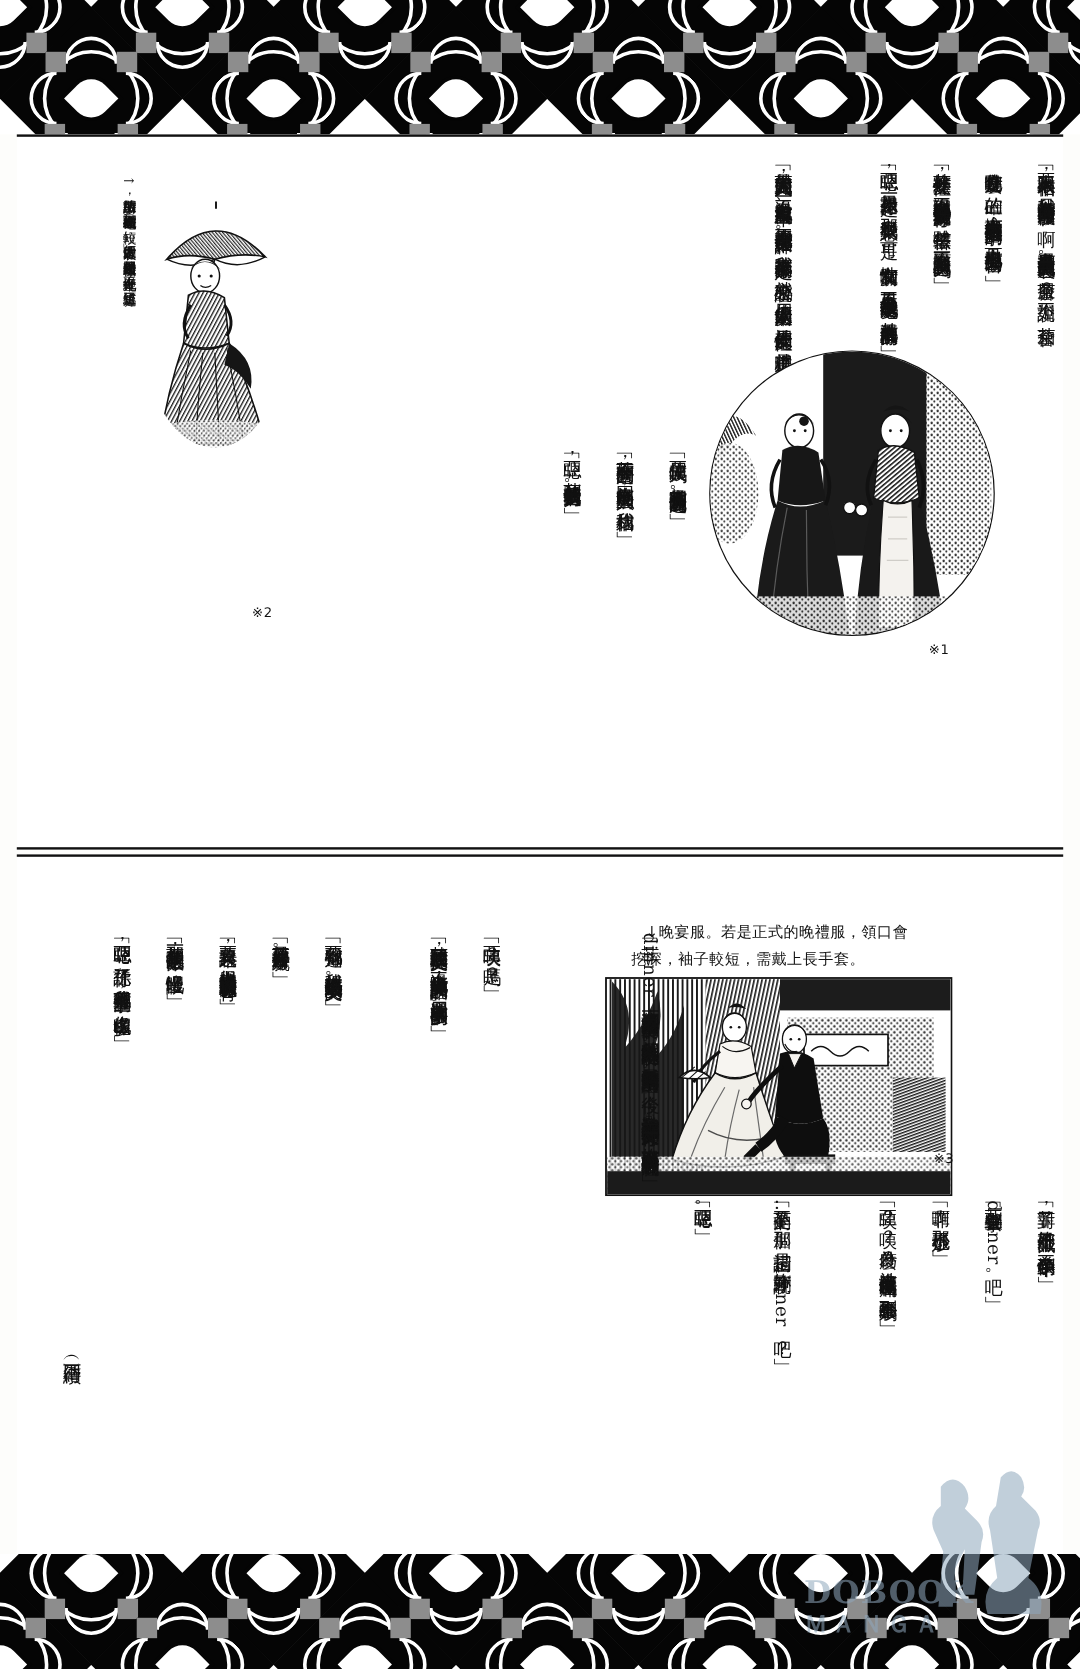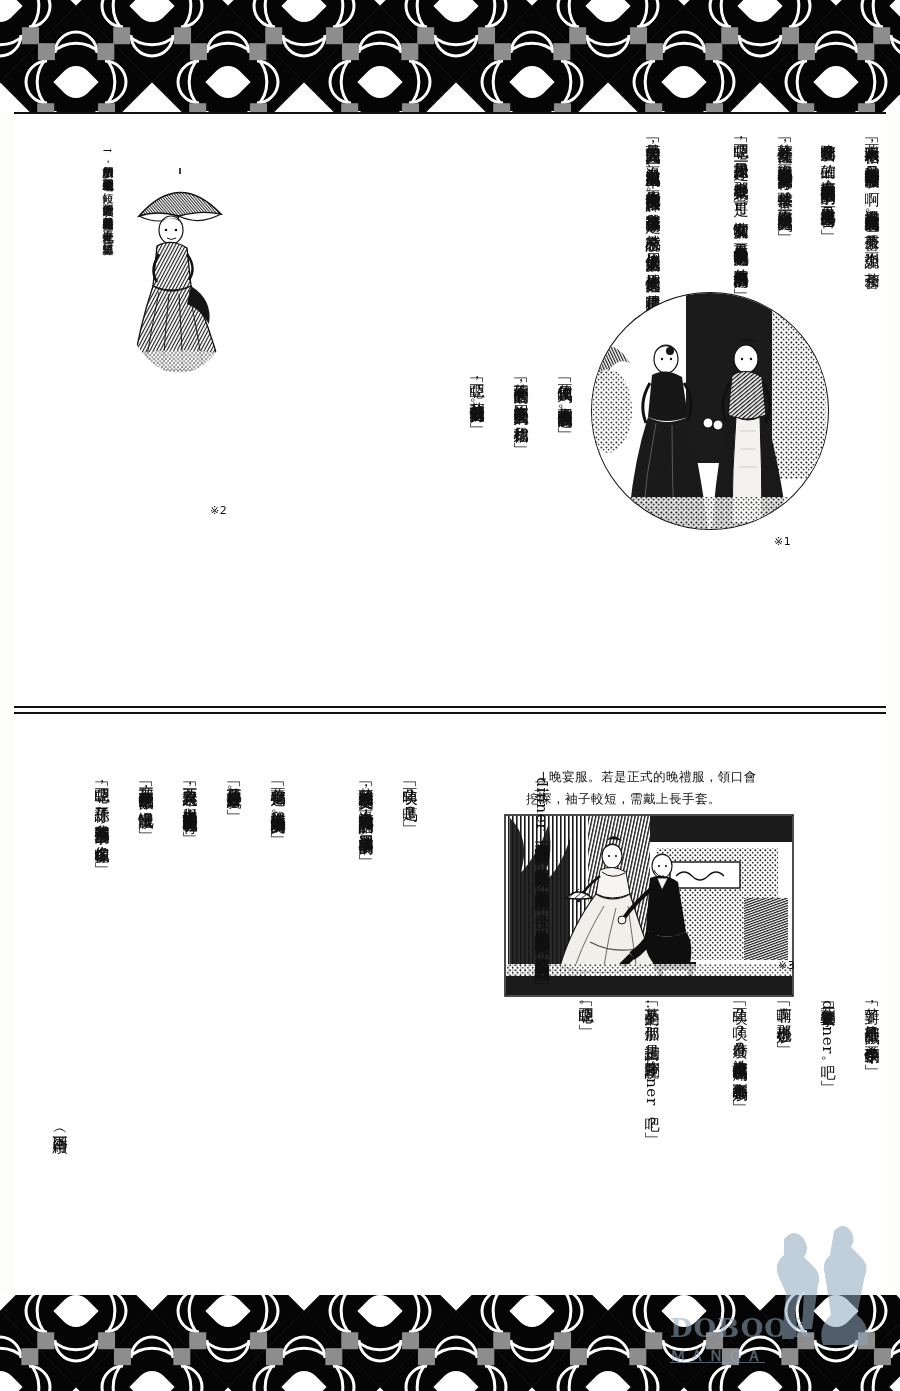--- a/index.html
+++ b/index.html
@@ -96,21 +96,21 @@
   #watermark{
     position:absolute;right:26px;bottom:22px;width:210px;height:160px;
     opacity:.55;pointer-events:none;
   }
   #watermark .wm-text{
     position:absolute;left:6px;bottom:4px;
     font-family:"DejaVu Serif","Liberation Serif",serif;
     font-size:26px;font-weight:bold;color:#8fa8bd;letter-spacing:1px;
     line-height:.95;
   }
-  #watermark .wm-sub{font-size:16px;letter-spacing:3px;text-decoration:underline;}
+  #watermark .wm-sub{font-size:20px;letter-spacing:3px;}
 </style>
 </head>
 <body>
 
 <div class="ornament-band" id="ornament-top">
   <div class="diamond-row" id="dmd-top">
       <div class="dmd" style="width: 108px; height: 108px; left: -54px; top: -48px;">
         <span class="curl c1"></span>
         <span class="curl c2"></span>
         <span class="curl c3"></span>

